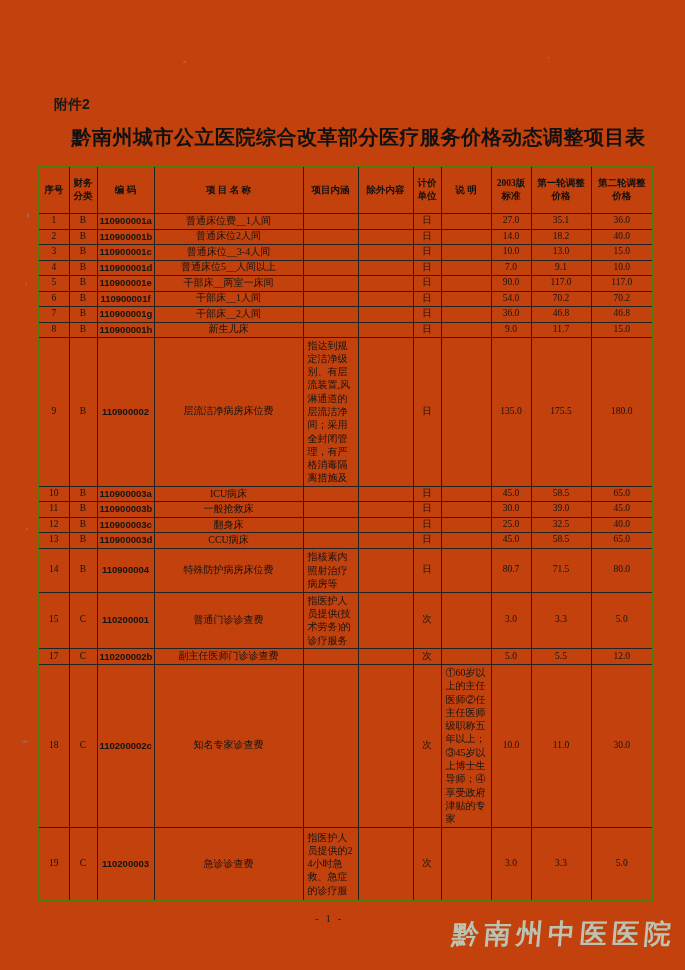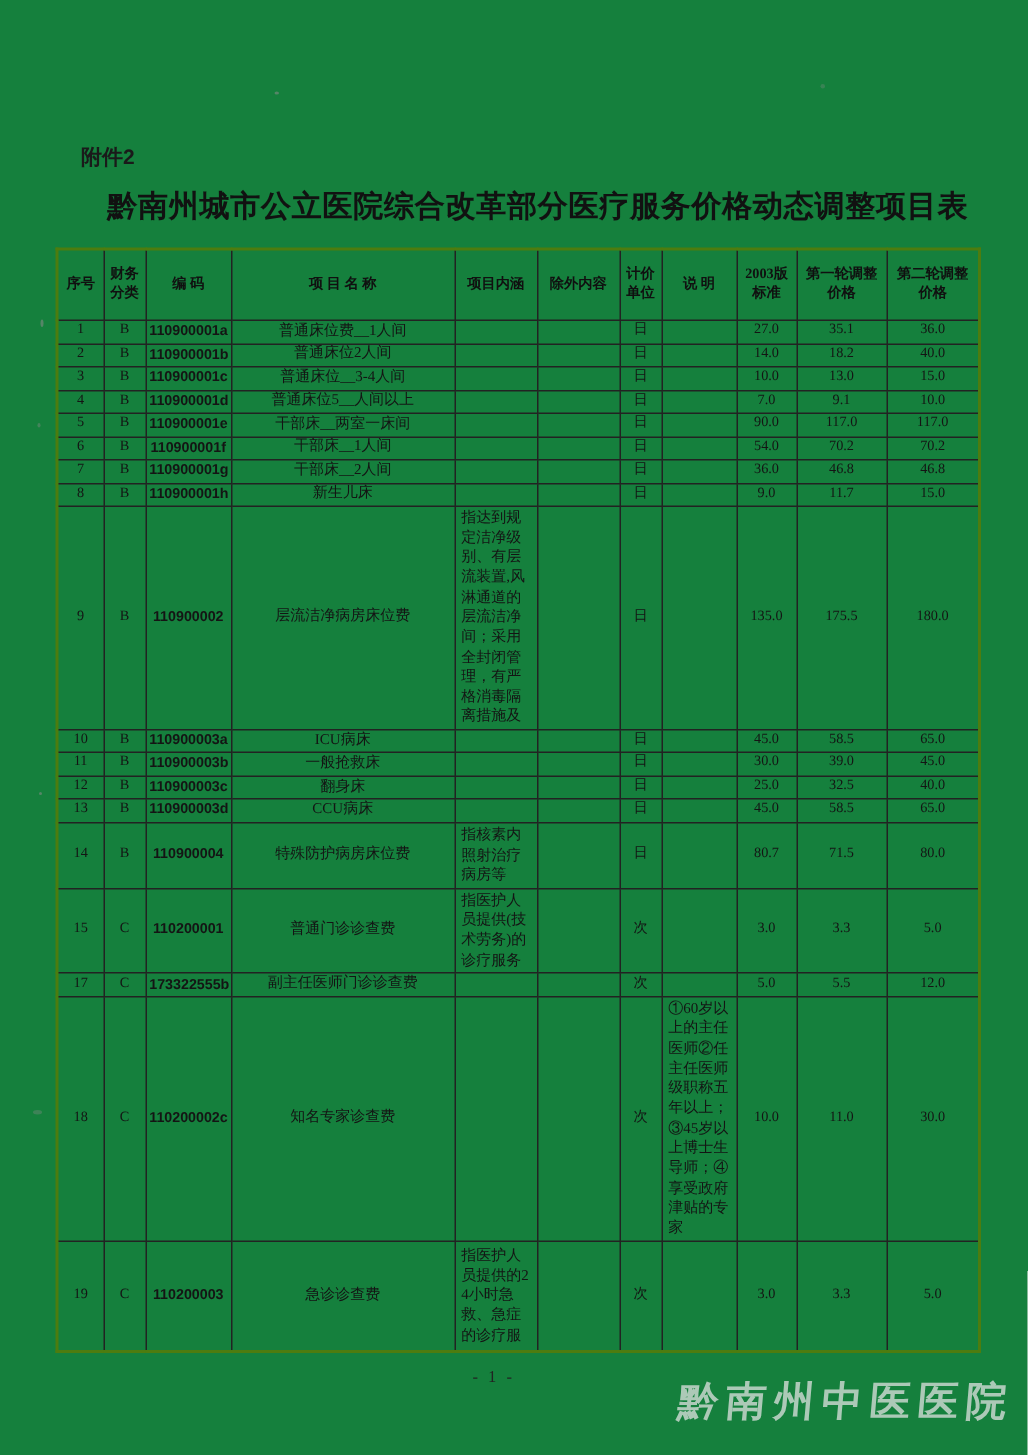--- a/index.html
+++ b/index.html
@@ -1,21 +1,21 @@
 <!DOCTYPE html>
 <html><head>
 <meta charset="utf-8">
 <style>
   html, body { margin: 0; padding: 0; background: #e8e8e8; }
   .page {
     position: relative;
     width: 685px;
     height: 970px;
     margin: 0 auto;
-    background: #15803d;
+    background: #c2410c;
     overflow: hidden;
     font-family: "Liberation Serif", "DejaVu Serif", serif;
     color: #141414;
   }
   .attachment-label {
     position: absolute;
     left: 54px;
     top: 96px;
     font-family: "Liberation Sans", "DejaVu Sans", sans-serif;
     font-weight: bold;
@@ -363,21 +363,21 @@
           <td class="col-excluded"></td>
           <td class="col-unit">次</td>
           <td class="col-note"></td>
           <td class="col-std2003">3.0</td>
           <td class="col-round1">3.3</td>
           <td class="col-round2">5.0</td>
         </tr>
         <tr style="height: 16px;">
           <td class="col-seq">17</td>
           <td class="col-fin">C</td>
-          <td class="col-code">173322555b</td>
+          <td class="col-code">110200002b</td>
           <td class="col-name">副主任医师门诊诊查费</td>
           <td class="col-content"></td>
           <td class="col-excluded"></td>
           <td class="col-unit">次</td>
           <td class="col-note"></td>
           <td class="col-std2003">5.0</td>
           <td class="col-round1">5.5</td>
           <td class="col-round2">12.0</td>
         </tr>
         <tr style="height: 153px;">

